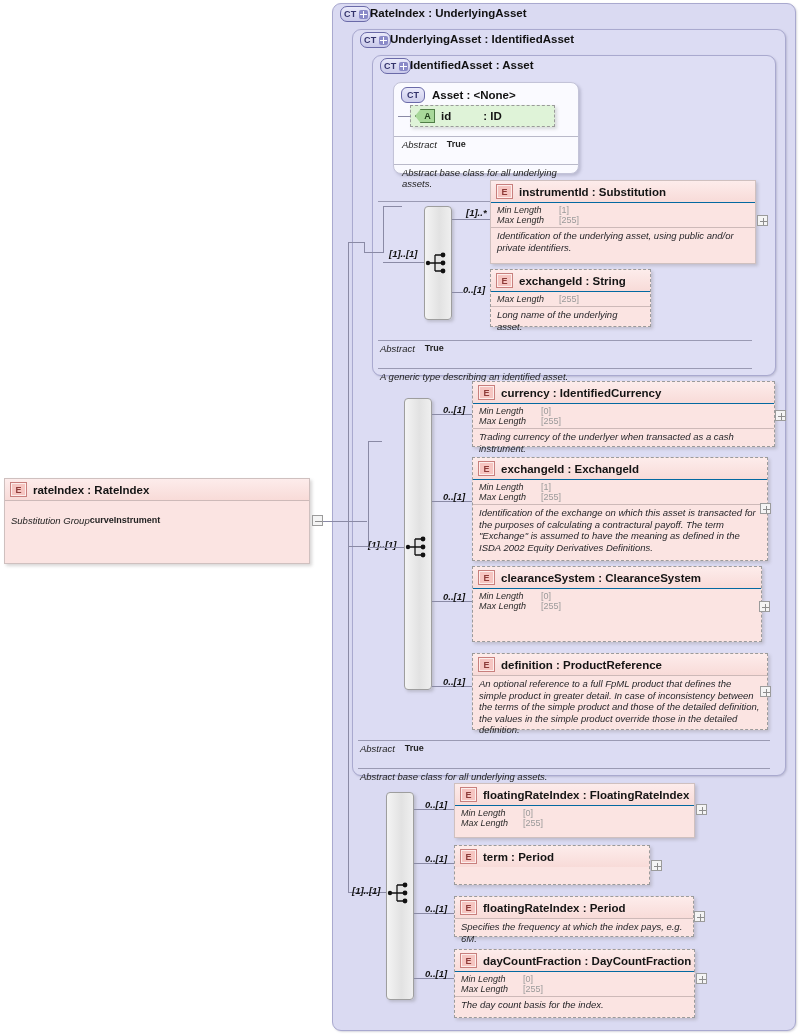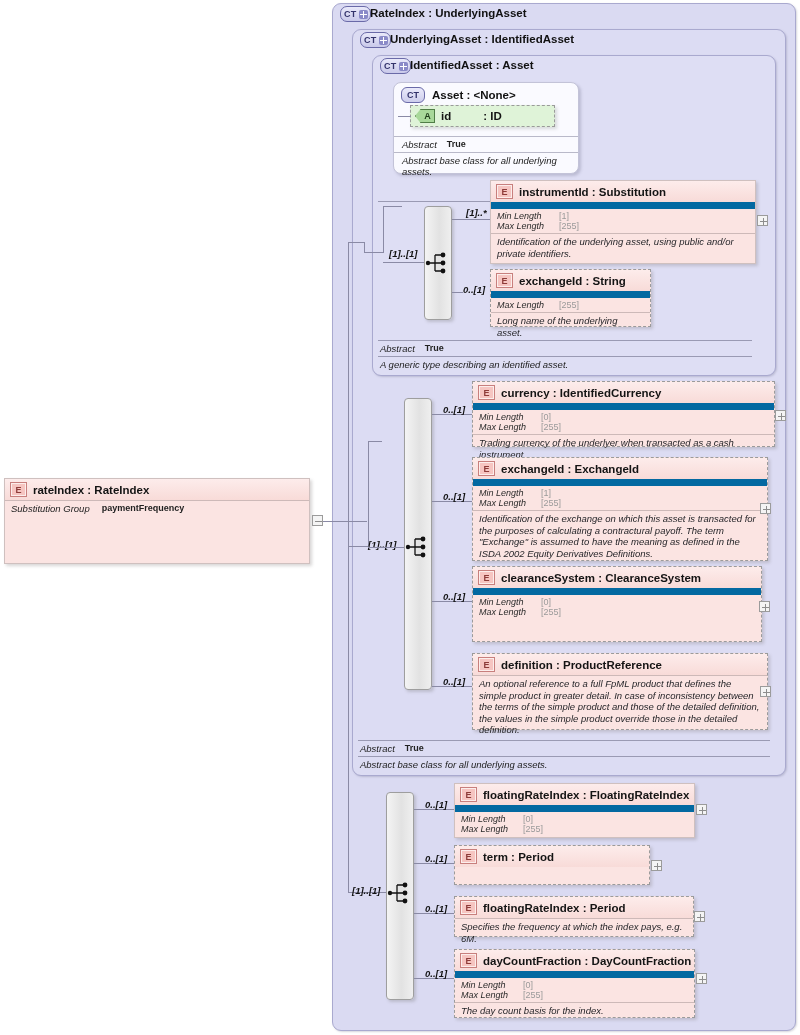--- a/index.html
+++ b/index.html
@@ -66,21 +66,21 @@
     flex:0 0 auto;width:15px;height:13px;
     border:1px solid #c87f7d;background:#f6c5c1;
     font-size:9px;font-weight:bold;color:#8d3b38;
     display:flex;align-items:center;justify-content:center;
     box-shadow:inset 0 0 0 1px #fceeec;
   }
   .node .nname{
     font-size:11.5px;font-weight:bold;color:#141414;white-space:nowrap;
   }
   .node .facets{
-    border-top:7px solid #0369a1;
+    border-top:1px solid #0369a1;
     padding:2px 6px 2px 6px;
     display:grid;grid-template-columns:62px auto;row-gap:0px;
     font-size:9px;
   }
   .node .facets .fk{font-style:italic;color:#2b2b2b;}
   .node .facets .fv{color:#9a9a9a;}
   .node .doc{
     border-top:1px solid #cdb9b8;
     padding:2px 6px 3px 6px;
     font-size:9.5px;font-style:italic;color:#26262a;line-height:1.22;
@@ -121,27 +121,27 @@
   
   .metarow{
     display:grid;grid-template-columns:auto auto;justify-content:start;
     column-gap:10px;font-size:9.5px;padding:2px 8px 2px 8px;
     border-top:1px solid #b9b9c9;
   }
   .metarow .mk{font-style:italic;color:#222;}
   .metarow .mv{font-weight:bold;color:#222;font-size:9px;}
   .metadoc{
     font-size:9.5px;font-style:italic;color:#222;line-height:1.2;
-    padding:2px 8px 3px 8px;border-top:1px solid #b9b9c9;
+    padding:2px 8px 3px 8px;border-top:1px solid #b9b9c9;margin-top:12px;
   }
 
   
   .subrow{
     display:grid;grid-template-columns:auto auto;justify-content:start;
-    column-gap:12px;font-size:9.5px;padding:2px 6px;
+    font-size:9.5px;padding:14px 6px;
     border-top:1px solid #cdb9b8;
   }
   .subrow .sk{font-style:italic;color:#222;}
   .subrow .sv{font-weight:bold;font-size:9px;color:#222;}
 
   
   .seqbar{
     position:absolute;box-sizing:border-box;
     background:linear-gradient(90deg,#f4f4f4,#e2e2e2 55%,#efefef);
     border:1px solid #9e9e9e;border-radius:4px;
@@ -231,21 +231,21 @@
     <div class="metadoc" style="border-top:1px solid #9a9ab3;padding-left:2px;">Abstract base class for all underlying assets.</div>
   </div>
 
   <div class="node req" style="left:4px;top:478px;width:306px;height:86px;background:#fbe4e2;">
     <div class="hdr">
       <span class="ebadge">E</span>
       <span class="nname">rateIndex : RateIndex</span>
     </div>
     <div class="subrow">
       <span class="sk">Substitution Group</span>
-      <span class="sv">paymentFrequency</span>
+      <span class="sv">curveInstrument</span>
     </div>
   </div>
   <div class="expand" style="left:312px;top:515px;"></div>
   <div class="ln lnh" style="left:323px;top:521px;width:44px;"></div>
 
   <div class="ln lnv" style="left:348px;top:242px;height:650px;"></div>
 
   <div class="ln lnh" style="left:348px;top:242px;width:16px;"></div>
   <div class="ln lnv" style="left:364px;top:242px;height:10px;"></div>
   <div class="ln lnh" style="left:364px;top:252px;width:19px;"></div>

